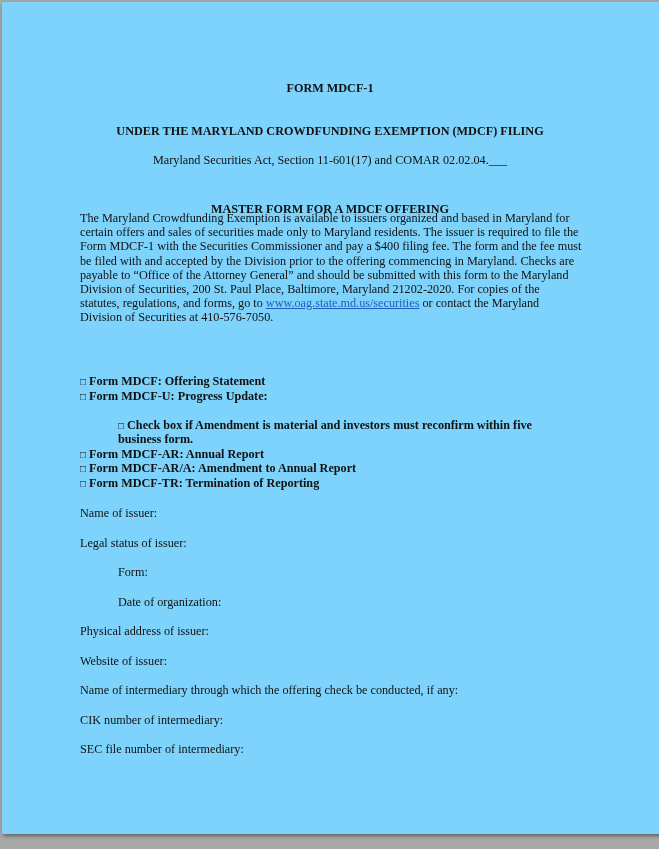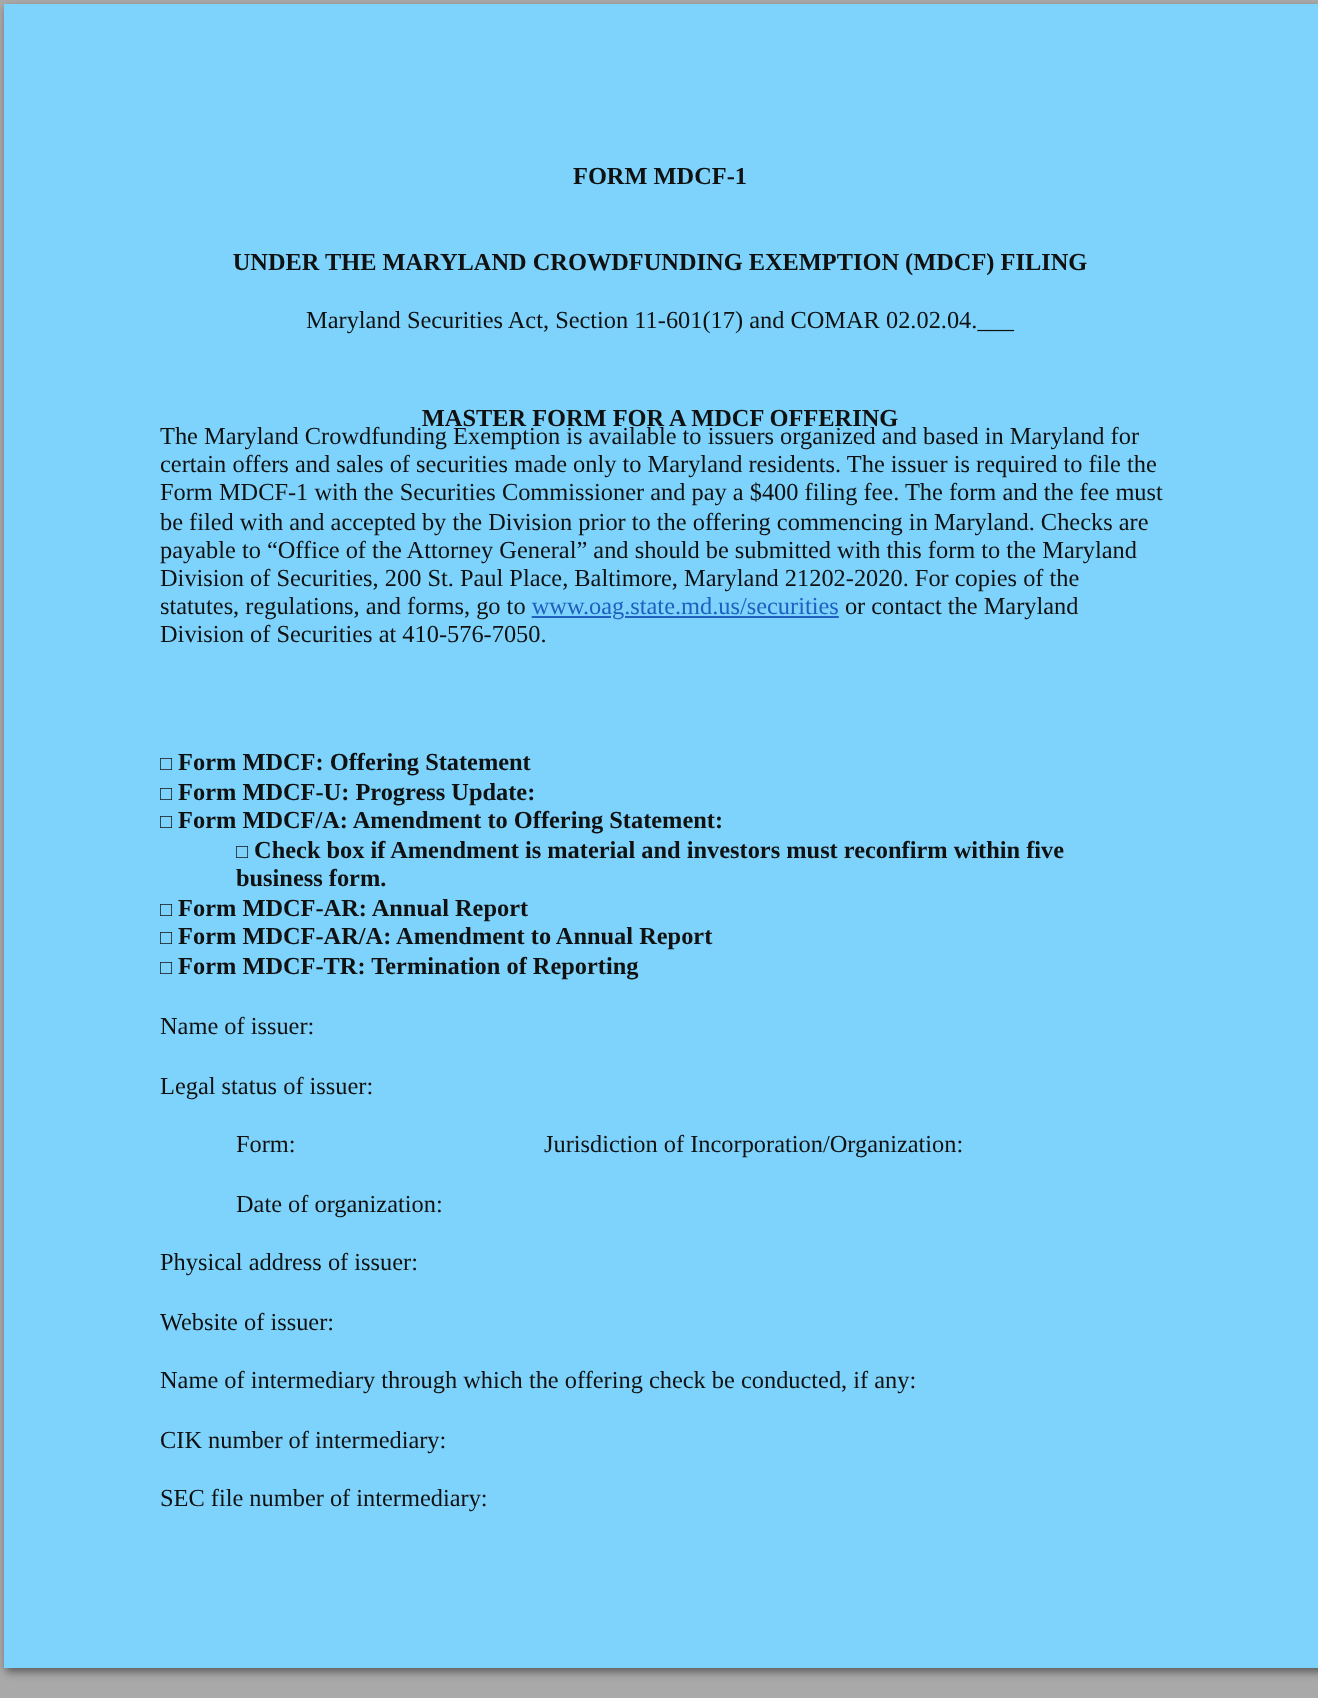--- a/index.html
+++ b/index.html
@@ -39,31 +39,29 @@
   <div class="abs center bold" style="top:79px;">FORM MDCF-1</div>
   <div class="abs center bold" style="top:122px;">UNDER THE MARYLAND CROWDFUNDING EXEMPTION (MDCF) FILING</div>
   <div class="abs center" style="top:151px;">Maryland Securities Act, Section 11-601(17) and COMAR 02.02.04.___</div>
   <div class="abs center bold" style="top:180px;margin-top:20px;">MASTER FORM FOR A MDCF OFFERING</div>
 
   <div class="para"><span>The Maryland Crowdfunding Exemption is available to issuers organized and based in Maryland for certain offers and sales of securities made only to Maryland residents.  The issuer is required to file the Form MDCF-1 with the Securities Commissioner and pay a $400 filing fee.  The form and the fee must be filed with and accepted by the Division prior to the offering commencing in Maryland.  Checks are payable to “Office of the Attorney General” and should be submitted with this form to the Maryland Division of Securities, 200 St. Paul Place, Baltimore, Maryland 21202-2020.  For copies of the statutes, regulations, and forms, go to </span><a>www.oag.state.md.us/securities</a><span> or contact the Maryland Division of Securities at 410-576-7050.</span></div>
 
 
   <div class="abs check" style="left:78px; top:372px;text-align:right;"><span class="box">□</span><span>Form MDCF: Offering Statement</span></div>
   <div class="abs check" style="left:78px; top:387px;"><span class="box">□</span><span>Form MDCF-U: Progress Update:</span></div>
-  <div class="abs check" style="left:78px; top:401px;"><span class="box">□</span><span>Form MDCF/A: Amendment to Offering Statement:</span></div>
   <div class="abs check" style="left:116px; top:416px;"><span class="box">□</span><span>Check box if Amendment is material and investors must reconfirm within five</span></div>
   <div class="abs check" style="left:116px; top:430px;">business form.</div>
   <div class="abs check" style="left:78px; top:445px;"><span class="box">□</span><span>Form MDCF-AR: Annual Report</span></div>
   <div class="abs check" style="left:78px; top:474px;"><span class="box">□</span><span>Form MDCF-TR: Termination of Reporting</span></div>
   <div class="abs check" style="left:78px; top:459px;"><span class="box">□</span><span>Form MDCF-AR/A: Amendment to Annual Report</span></div>
 
   <div class="abs" style="left:78px; top:504px;">Name of issuer:</div>
   <div class="abs" style="left:78px; top:534px;text-align:center;">Legal status of issuer:</div>
   <div class="abs" style="left:116px; top:563px;">Form:</div>
-  <div class="abs" style="left:270px; top:563px;">Jurisdiction of Incorporation/Organization:</div>
   <div class="abs" style="left:116px; top:593px;">Date of organization:</div>
   <div class="abs" style="left:78px; top:622px;">Physical address of issuer:</div>
   <div class="abs" style="left:78px; top:652px;">Website of issuer:</div>
   <div class="abs" style="left:78px; top:681px;">Name of intermediary through which the offering check be conducted, if any:</div>
   <div class="abs" style="left:78px; top:711px;">CIK number of intermediary:</div>
   <div class="abs" style="left:78px; top:740px;">SEC file number of intermediary:</div>
 
 </div>
 
 </body></html>

